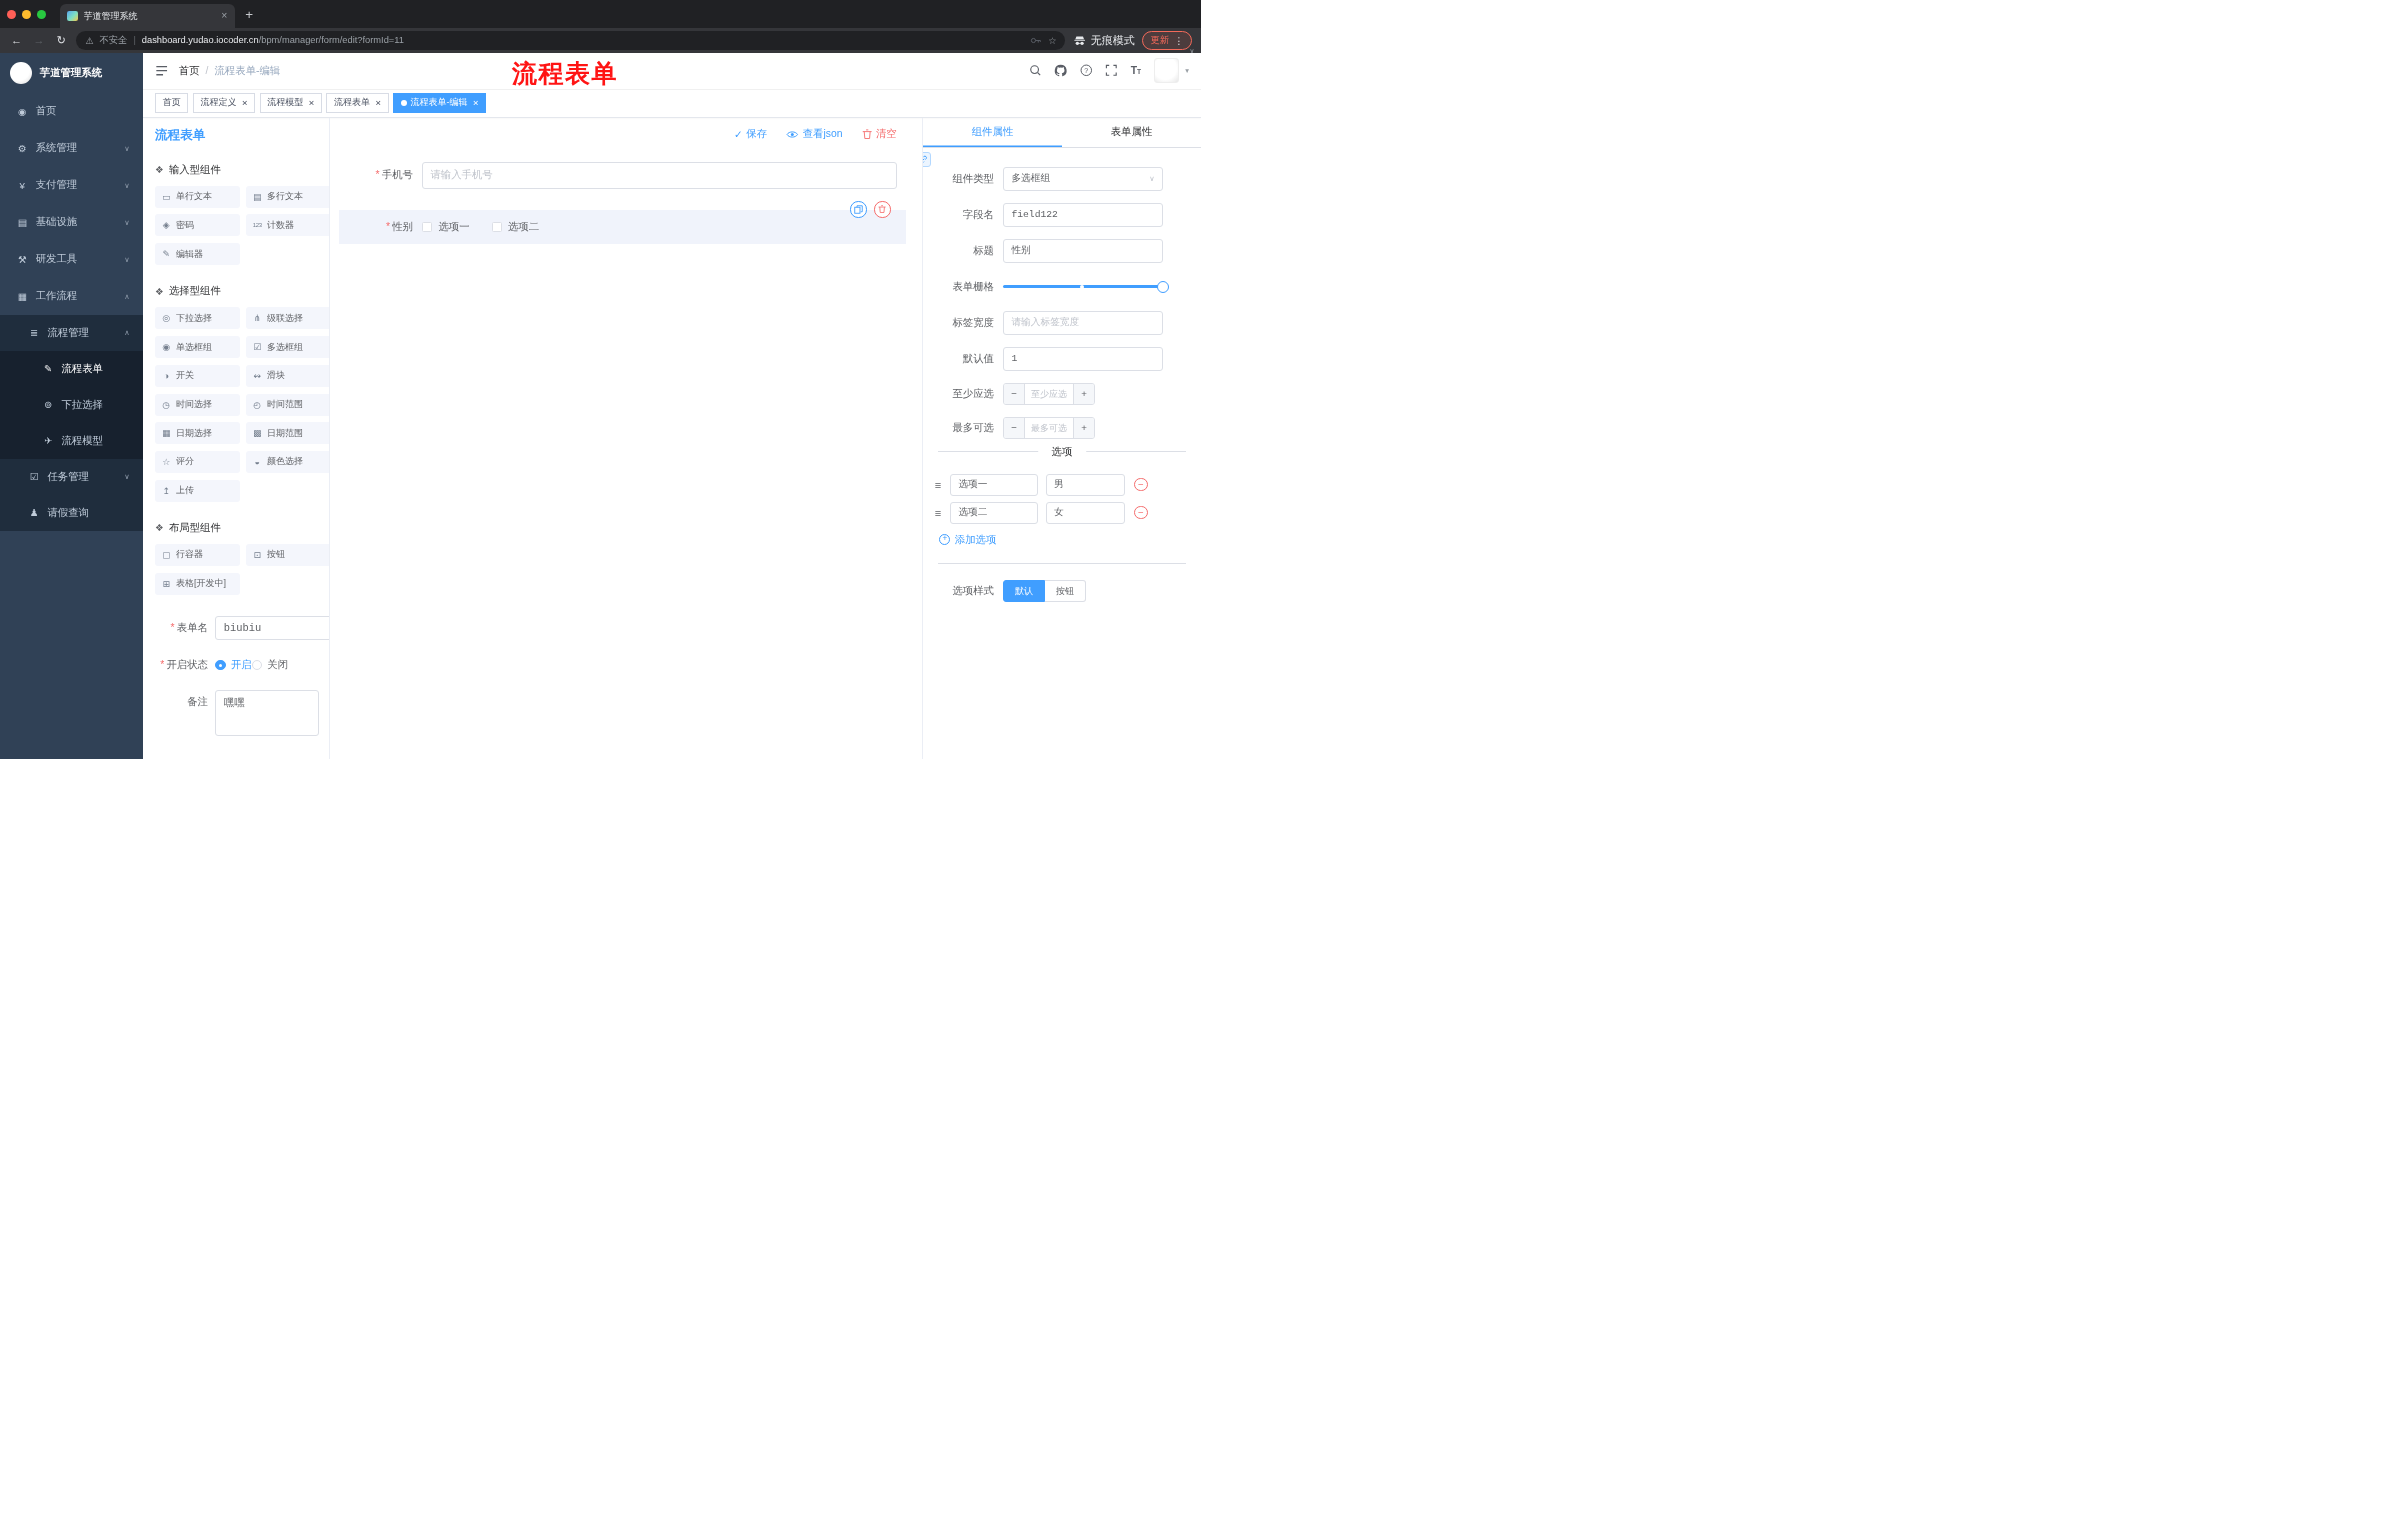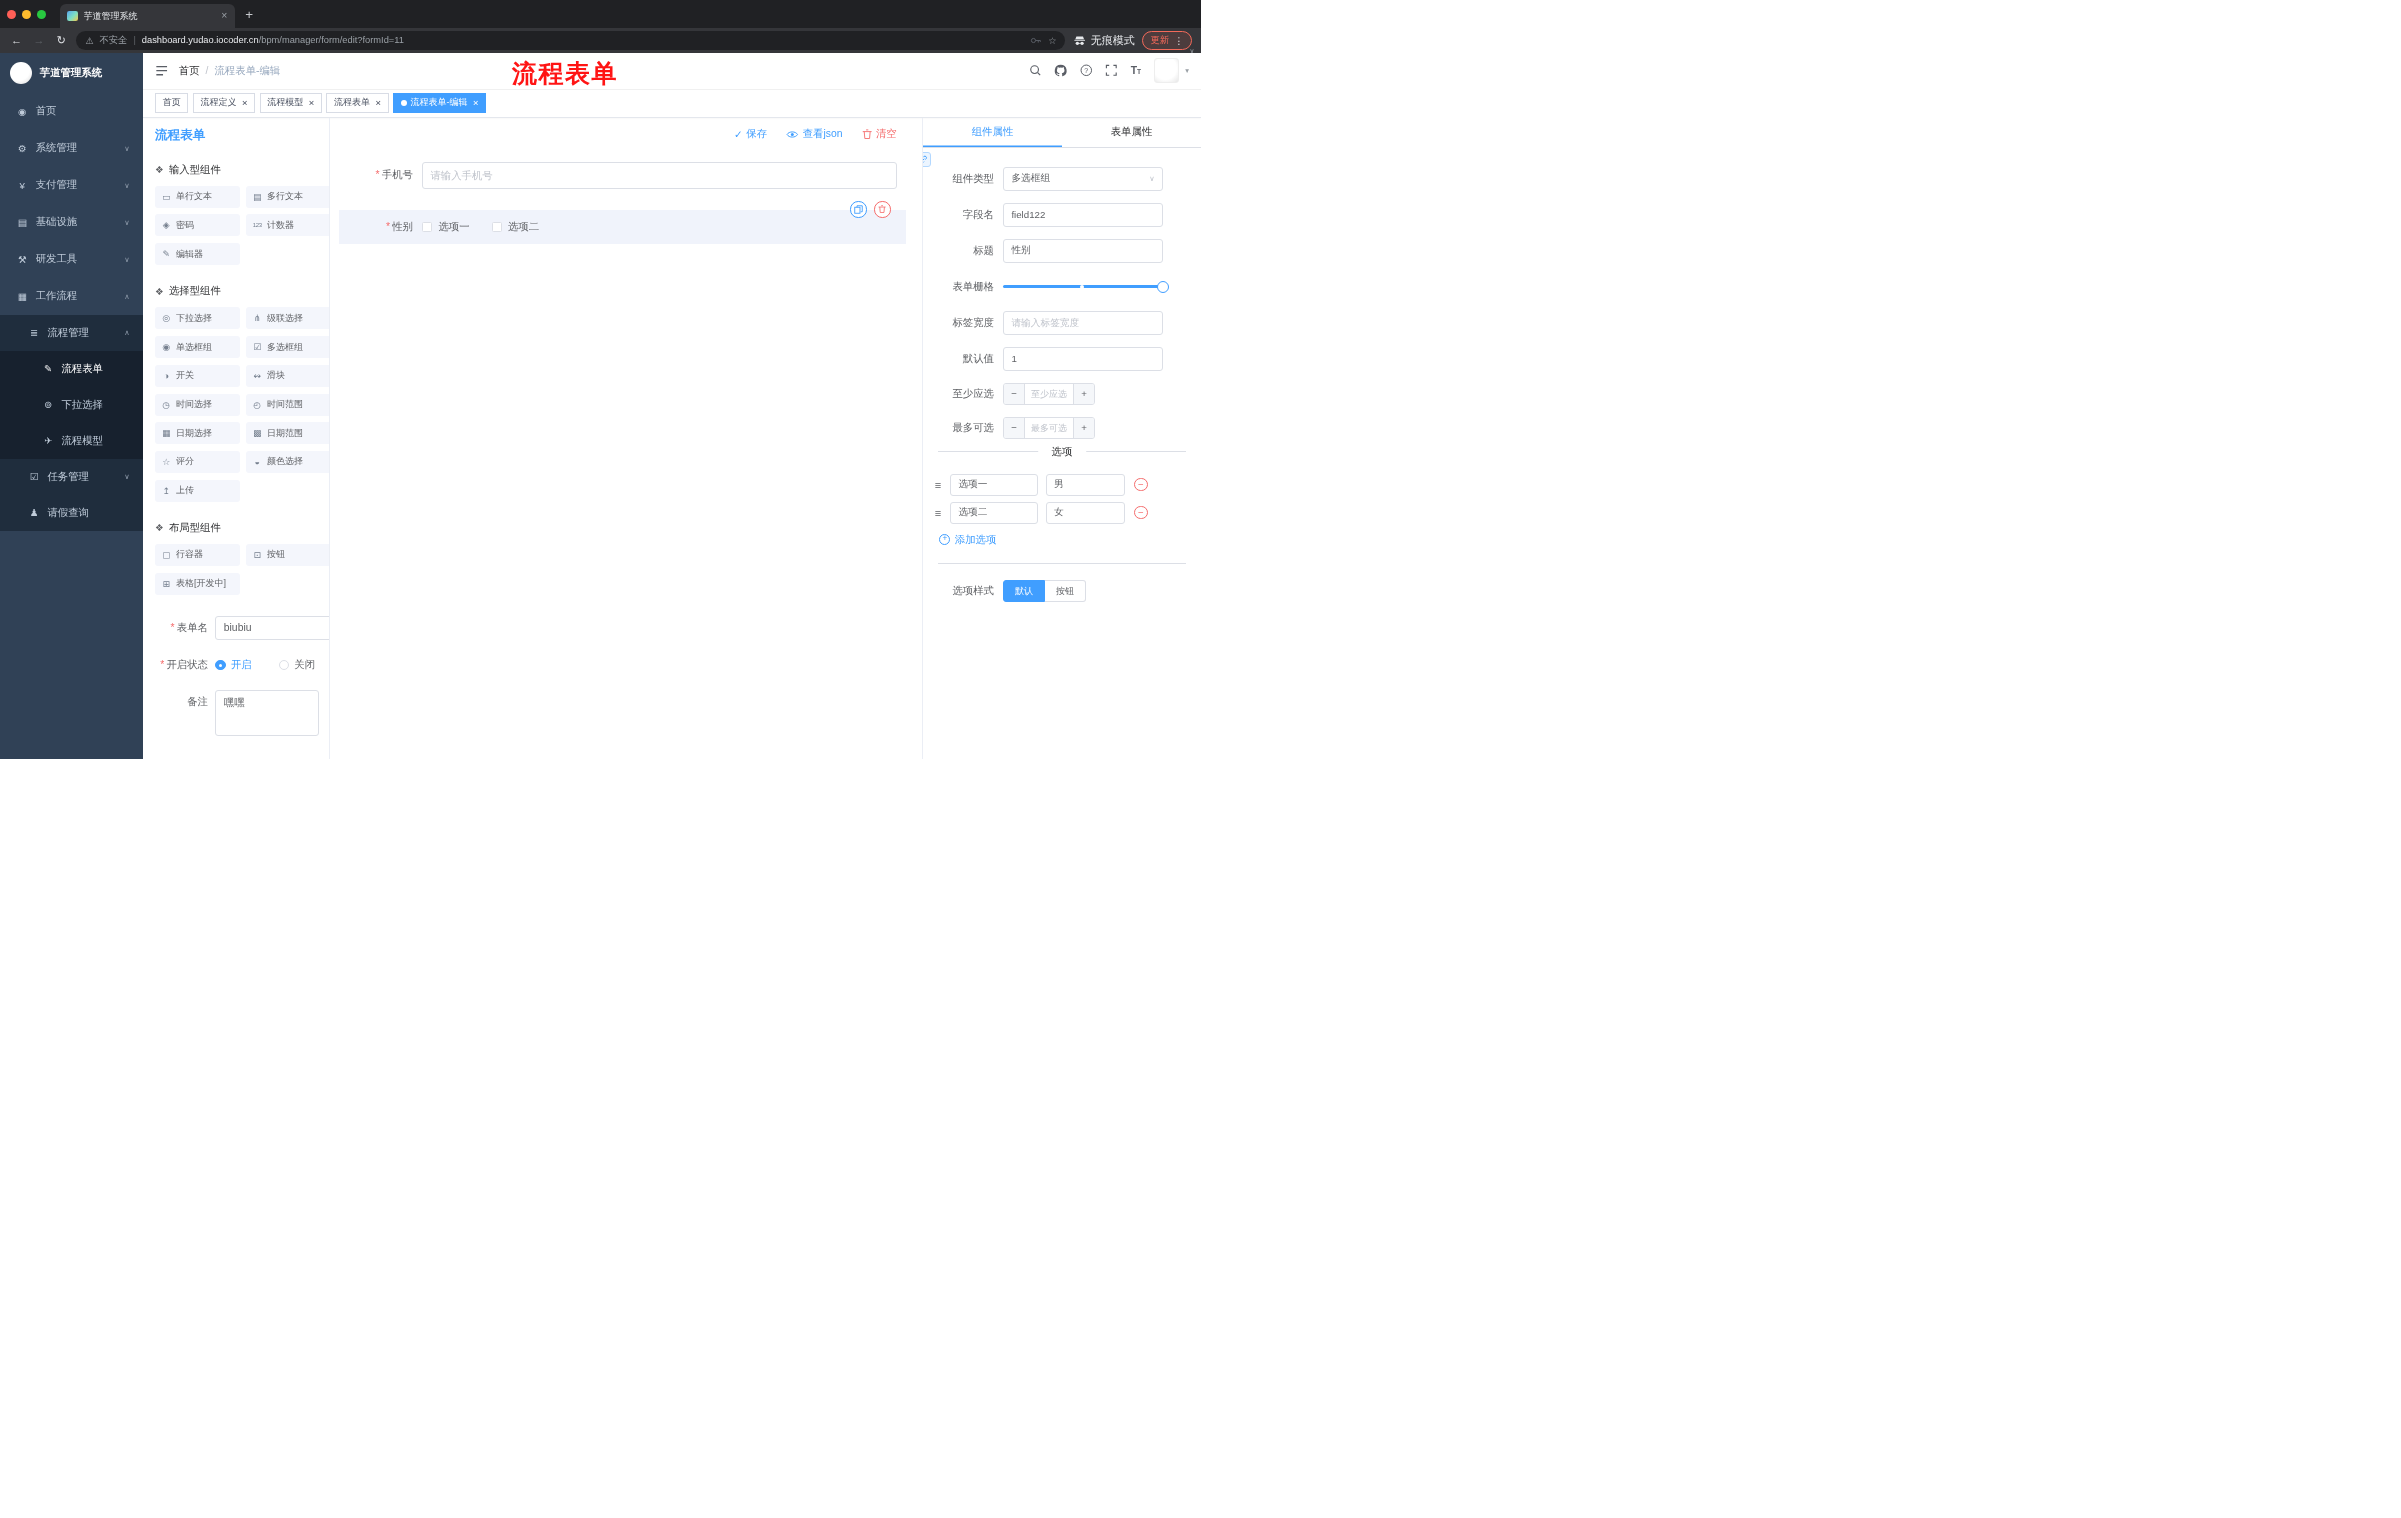--- a/index.html
+++ b/index.html
@@ -76,24 +76,24 @@
   .group-title{margin-top:19.3px;margin-bottom:9px;display:flex;align-items:center;gap:5.2px;font-size:10.4px;color:#303133}
   .gt-icon{color:#606266;font-size:9.7px}
   .chip-grid{display:grid;grid-template-columns:85px 85px;gap:6.7px 6px;padding-right:10.4px}
   .chip{height:22px;background:#f4f6fc;border-radius:3px;display:flex;align-items:center;gap:4.5px;padding:0 6px;font-size:9px;color:#606266;cursor:grab;white-space:nowrap;overflow:hidden}
   .chip-icon{width:10.4px;text-align:center;color:#76808f;flex:none;font-size:9px}
   .meta{margin-top:21px;padding-right:10.4px}
   .meta-row{display:flex;margin-bottom:13.4px;align-items:center}
   .meta-row.top{align-items:flex-start}
   .meta-label{width:53px;flex:none;text-align:right;color:#606266;font-size:10.4px;margin-right:7.4px;line-height:24px}
   .req::before{content:"*";color:#f56c6c;margin-right:2.2px}
-  .inp{border:0.7px solid #dcdfe6;border-radius:3px;height:24px;padding:0 7.4px;font-size:10.4px;color:#606266;outline:none;background:#fff;font-family:Liberation Sans, sans-serif}
+  .inp{border:0.7px solid #dcdfe6;border-radius:3px;height:24px;padding:0 7.4px;font-size:10.4px;color:#606266;outline:none;background:#fff;font-family:Liberation Mono, monospace}
   .inp::placeholder{color:#c0c4cc}
   .meta .inp{width:125px}
-  .radio-group{display:flex;align-items:center;gap:27px;height:24px}
+  .radio-group{display:flex;align-items:center;gap:0;height:24px}
   .radio{display:flex;align-items:center;gap:5.2px;font-size:10.4px;color:#606266;cursor:pointer}
   .radio .rdot{width:10.4px;height:10.4px;border-radius:50%;border:0.7px solid #dcdfe6;background:#fff;position:relative;flex:none}
   .radio.on{color:#409eff}
   .radio.on .rdot{background:#409eff;border-color:#409eff}
   .radio.on .rdot::after{content:"";position:absolute;left:3px;top:3px;width:3px;height:3px;border-radius:50%;background:#fff}
   textarea.inp{width:111px;height:46px;padding:4.5px 7.4px;resize:none;line-height:1.4}
 
   .center-col{flex:1;min-width:0;padding:0 16.3px 0 9px;display:flex;flex-direction:column}
   .actions{height:33px;flex:none;display:flex;align-items:center;justify-content:flex-end;gap:19.3px;margin-right:9px}
   .action{display:flex;align-items:center;gap:3.7px;font-size:10.4px;color:#409eff;cursor:pointer}

